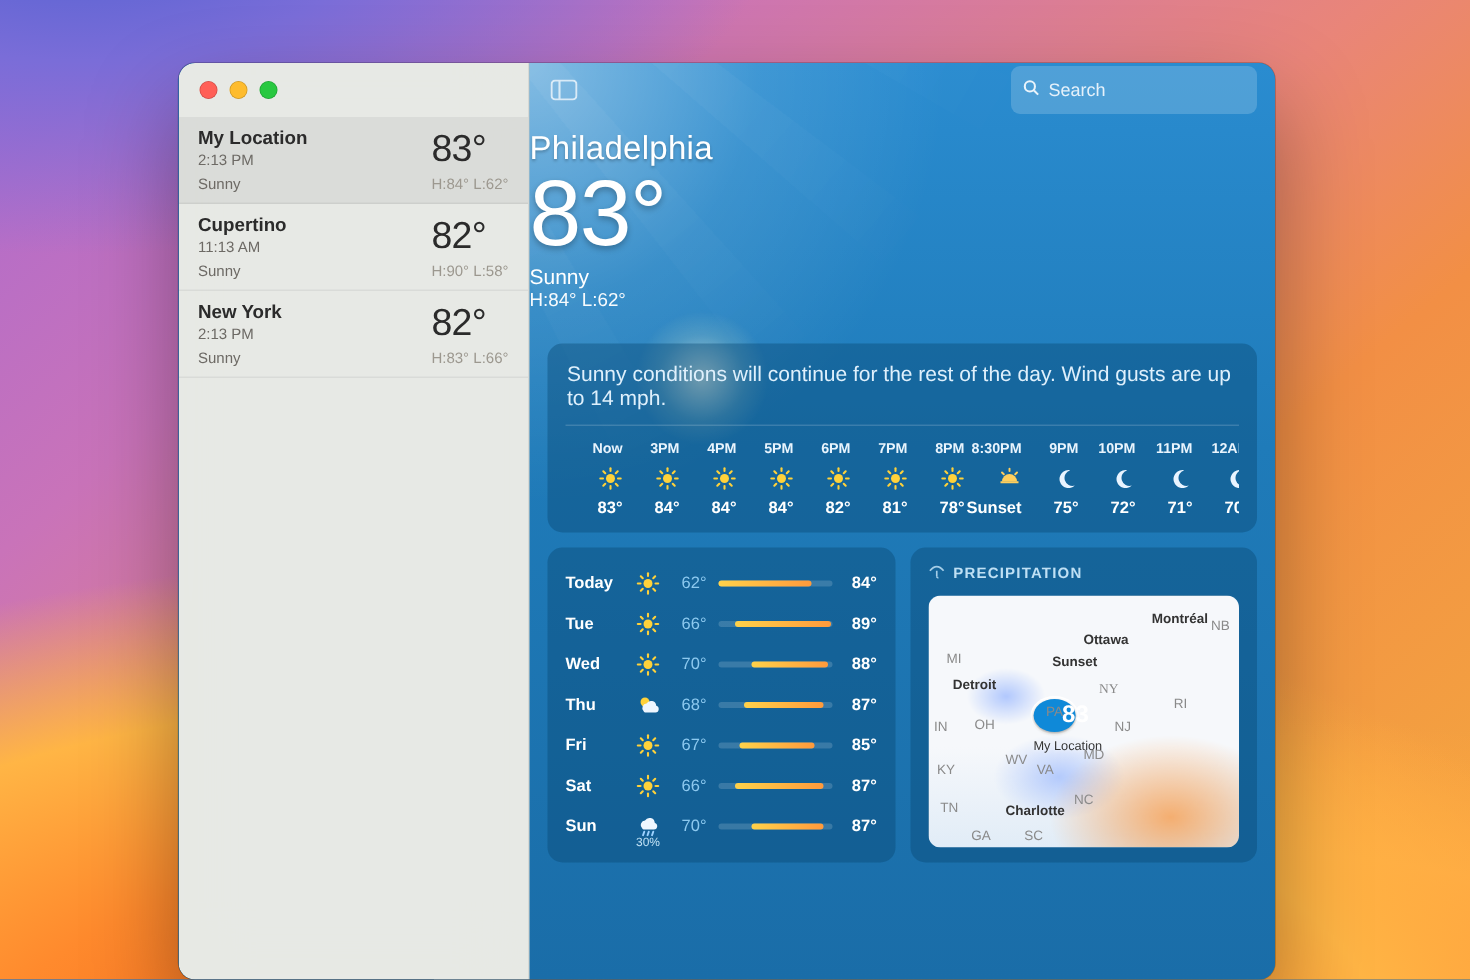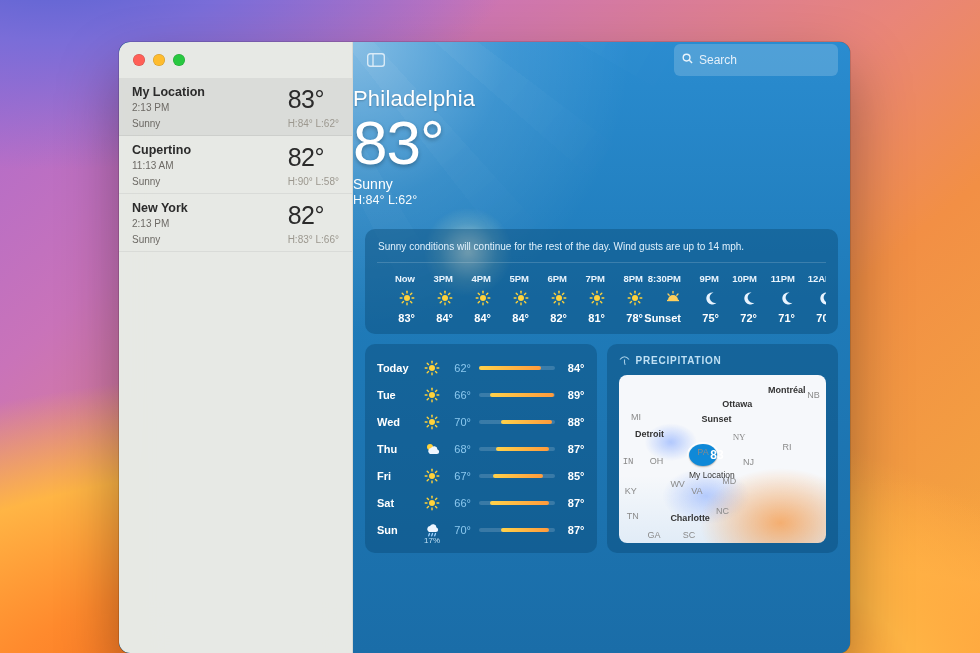--- a/index.html
+++ b/index.html
@@ -100,21 +100,21 @@
   .hero .cond{ font-size:14px; margin-top:2px; font-weight:500;}
   .hero .hl  { font-size:12.5px; opacity:.96; font-weight:500; margin-top:1px;}
 
   .card{
     background: rgba(7,70,113,.40);
     border-radius:10px;
     padding:10px 12px;
   }
 
   .hourlywrap{ margin:6px 12px 0 12px; position:relative; z-index:2;}
-  .summary{ font-size:10px; color:#dff0fc; padding:2px 1px 10px 1px; border-bottom:1px solid rgba(255,255,255,.16);}
+  .summary{ font-size:14px; color:#dff0fc; padding:2px 1px 10px 1px; border-bottom:1px solid rgba(255,255,255,.16);}
   .hours{ display:flex; gap:0; padding-top:10px; overflow:hidden;}
   .hour{ flex:0 0 38px; display:flex; flex-direction:column; align-items:flex-end; gap:6px; font-size:10px;}
   .hour .t{ font-weight:600; color:#e9f4fd; font-size:9.5px; white-space:nowrap;}
   .hour .v{ font-weight:600; font-size:11px;}
   .hour .ic{ width:16px; height:16px; display:flex; align-items:center; justify-content:center;}
 
   .grid2{ margin:10px 12px 12px 12px; display:grid; grid-template-columns: 1fr 1fr; gap:10px; position:relative; z-index:2;}
   .panel-title{ display:flex; align-items:center; gap:6px; font-size:10px; letter-spacing:.8px; font-weight:600; color:#bfe0f4; margin-bottom:8px;}
   .panel-title svg{ opacity:.85;}
 
@@ -133,21 +133,21 @@
     background:
       radial-gradient(60% 50% at 78% 88%, rgba(255,120,0,.55) 0%, rgba(255,120,0,0) 65%),
       radial-gradient(18% 16% at 25% 40%, rgba(120,160,255,.55) 0%, rgba(120,160,255,0) 70%),
       radial-gradient(30% 24% at 42% 72%, rgba(120,160,255,.5) 0%, rgba(120,160,255,0) 70%),
       linear-gradient(180deg,#f6f8fb 60%, #e1ecf7 100%);
     color:#2d2d2d;
   }
   .mlabel{ position:absolute; font-size:9px; font-weight:600; color:#333; white-space:nowrap;}
   .mlabel.light{ color:#8a8a8a; font-weight:500;}
   .pin{ position:absolute; left:45%; top:52%; transform:translate(-50%,-50%); text-align:center;}
-  .pin .b{ width:22px; height:22px; border-radius:50%; background:#0f89d8; color:#fff; font-size:12px; font-weight:700; display:flex; align-items:center; justify-content:center; box-shadow:0 1px 2px rgba(0,0,0,.35), 0 0 0 2px #fff;padding-left:28px;}
+  .pin .b{ width:22px; height:22px; border-radius:50%; background:#0f89d8; color:#fff; font-size:16px; font-weight:700; display:flex; align-items:center; justify-content:center; box-shadow:0 1px 2px rgba(0,0,0,.35), 0 0 0 2px #fff;padding-left:28px;}
   .pin .cap{ font-size:8.5px; color:#333; margin-top:4px; text-shadow:0 0 3px #fff;}
 </style>
 </head>
 <body>
 
 <div class="wallpaper"></div>
 
 <div class="window">
 
   <aside class="sidebar">
@@ -535,21 +535,21 @@
               <div class="dn">Sun</div>
               <div class="dic">
                 <svg width="16" height="16" viewBox="0 0 16 16">
                   <path d="M4 9a3 3 0 0 1 2-5 3.5 3.5 0 0 1 6.5 1.5A2.3 2.3 0 0 1 12 10H5a2 2 0 0 1-1-1z" fill="#eef6ff"></path>
                   <g stroke="#9ed2ff" stroke-width="1.3" stroke-linecap="round">
                     <line x1="5.5" y1="11.5" x2="4.7" y2="13.8"></line>
                     <line x1="8.5" y1="11.5" x2="7.7" y2="13.8"></line>
                     <line x1="11.5" y1="11.5" x2="10.7" y2="13.8"></line>
                   </g>
                 </svg>
-                <span class="pp">17%</span>
+                <span class="pp">30%</span>
               </div>
               <div class="lo">70°</div>
               <div class="bar">
                 <div class="fill" style="left:29.6%;width:63.0%"></div>
               </div>
               <div class="hi">87°</div>
             </div>
           </div>
       </section>
 
@@ -571,21 +571,21 @@
           </div>
         <span class="mlabel" style="left: 72%; top: 6%;">Montréal</span>
             <span class="mlabel" style="left: 50%; top: 14%;">Ottawa</span>
             <span class="mlabel" style="left: 40%; top: 23%;">Sunset</span>
             <span class="mlabel" style="left: 8%; top: 32%;">Detroit</span>
             <span class="mlabel light" style="left: 91%; top: 9%;">NB</span>
             <span class="mlabel light" style="left: 6%; top: 22%;">MI</span>
             <span class="mlabel light" style="left: 55%; top: 34%; font-family: Liberation Serif, serif;">NY</span>
             <span class="mlabel light" style="left: 38%; top: 43%;">PA</span>
             <span class="mlabel light" style="left: 60%; top: 49%;">NJ</span>
-            <span class="mlabel light" style="left: 2%; top: 49%; font-family: Liberation Mono, monospace;">IN</span>
+            <span class="mlabel light" style="left: 2%; top: 49%;">IN</span>
             <span class="mlabel light" style="left: 15%; top: 48%;">OH</span>
             <span class="mlabel light" style="left: 25%; top: 62%;">WV</span>
             <span class="mlabel light" style="left: 3%; top: 66%;">KY</span>
             <span class="mlabel light" style="left: 35%; top: 66%;">VA</span>
             <span class="mlabel light" style="left: 50%; top: 60%;">MD</span>
             <span class="mlabel light" style="left: 47%; top: 78%;">NC</span>
             <span class="mlabel" style="left: 25%; top: 82%;">Charlotte</span>
             <span class="mlabel light" style="left: 4%; top: 81%;">TN</span>
             <span class="mlabel light" style="left: 14%; top: 92%;">GA</span>
             <span class="mlabel light" style="left: 31%; top: 92%;">SC</span>

